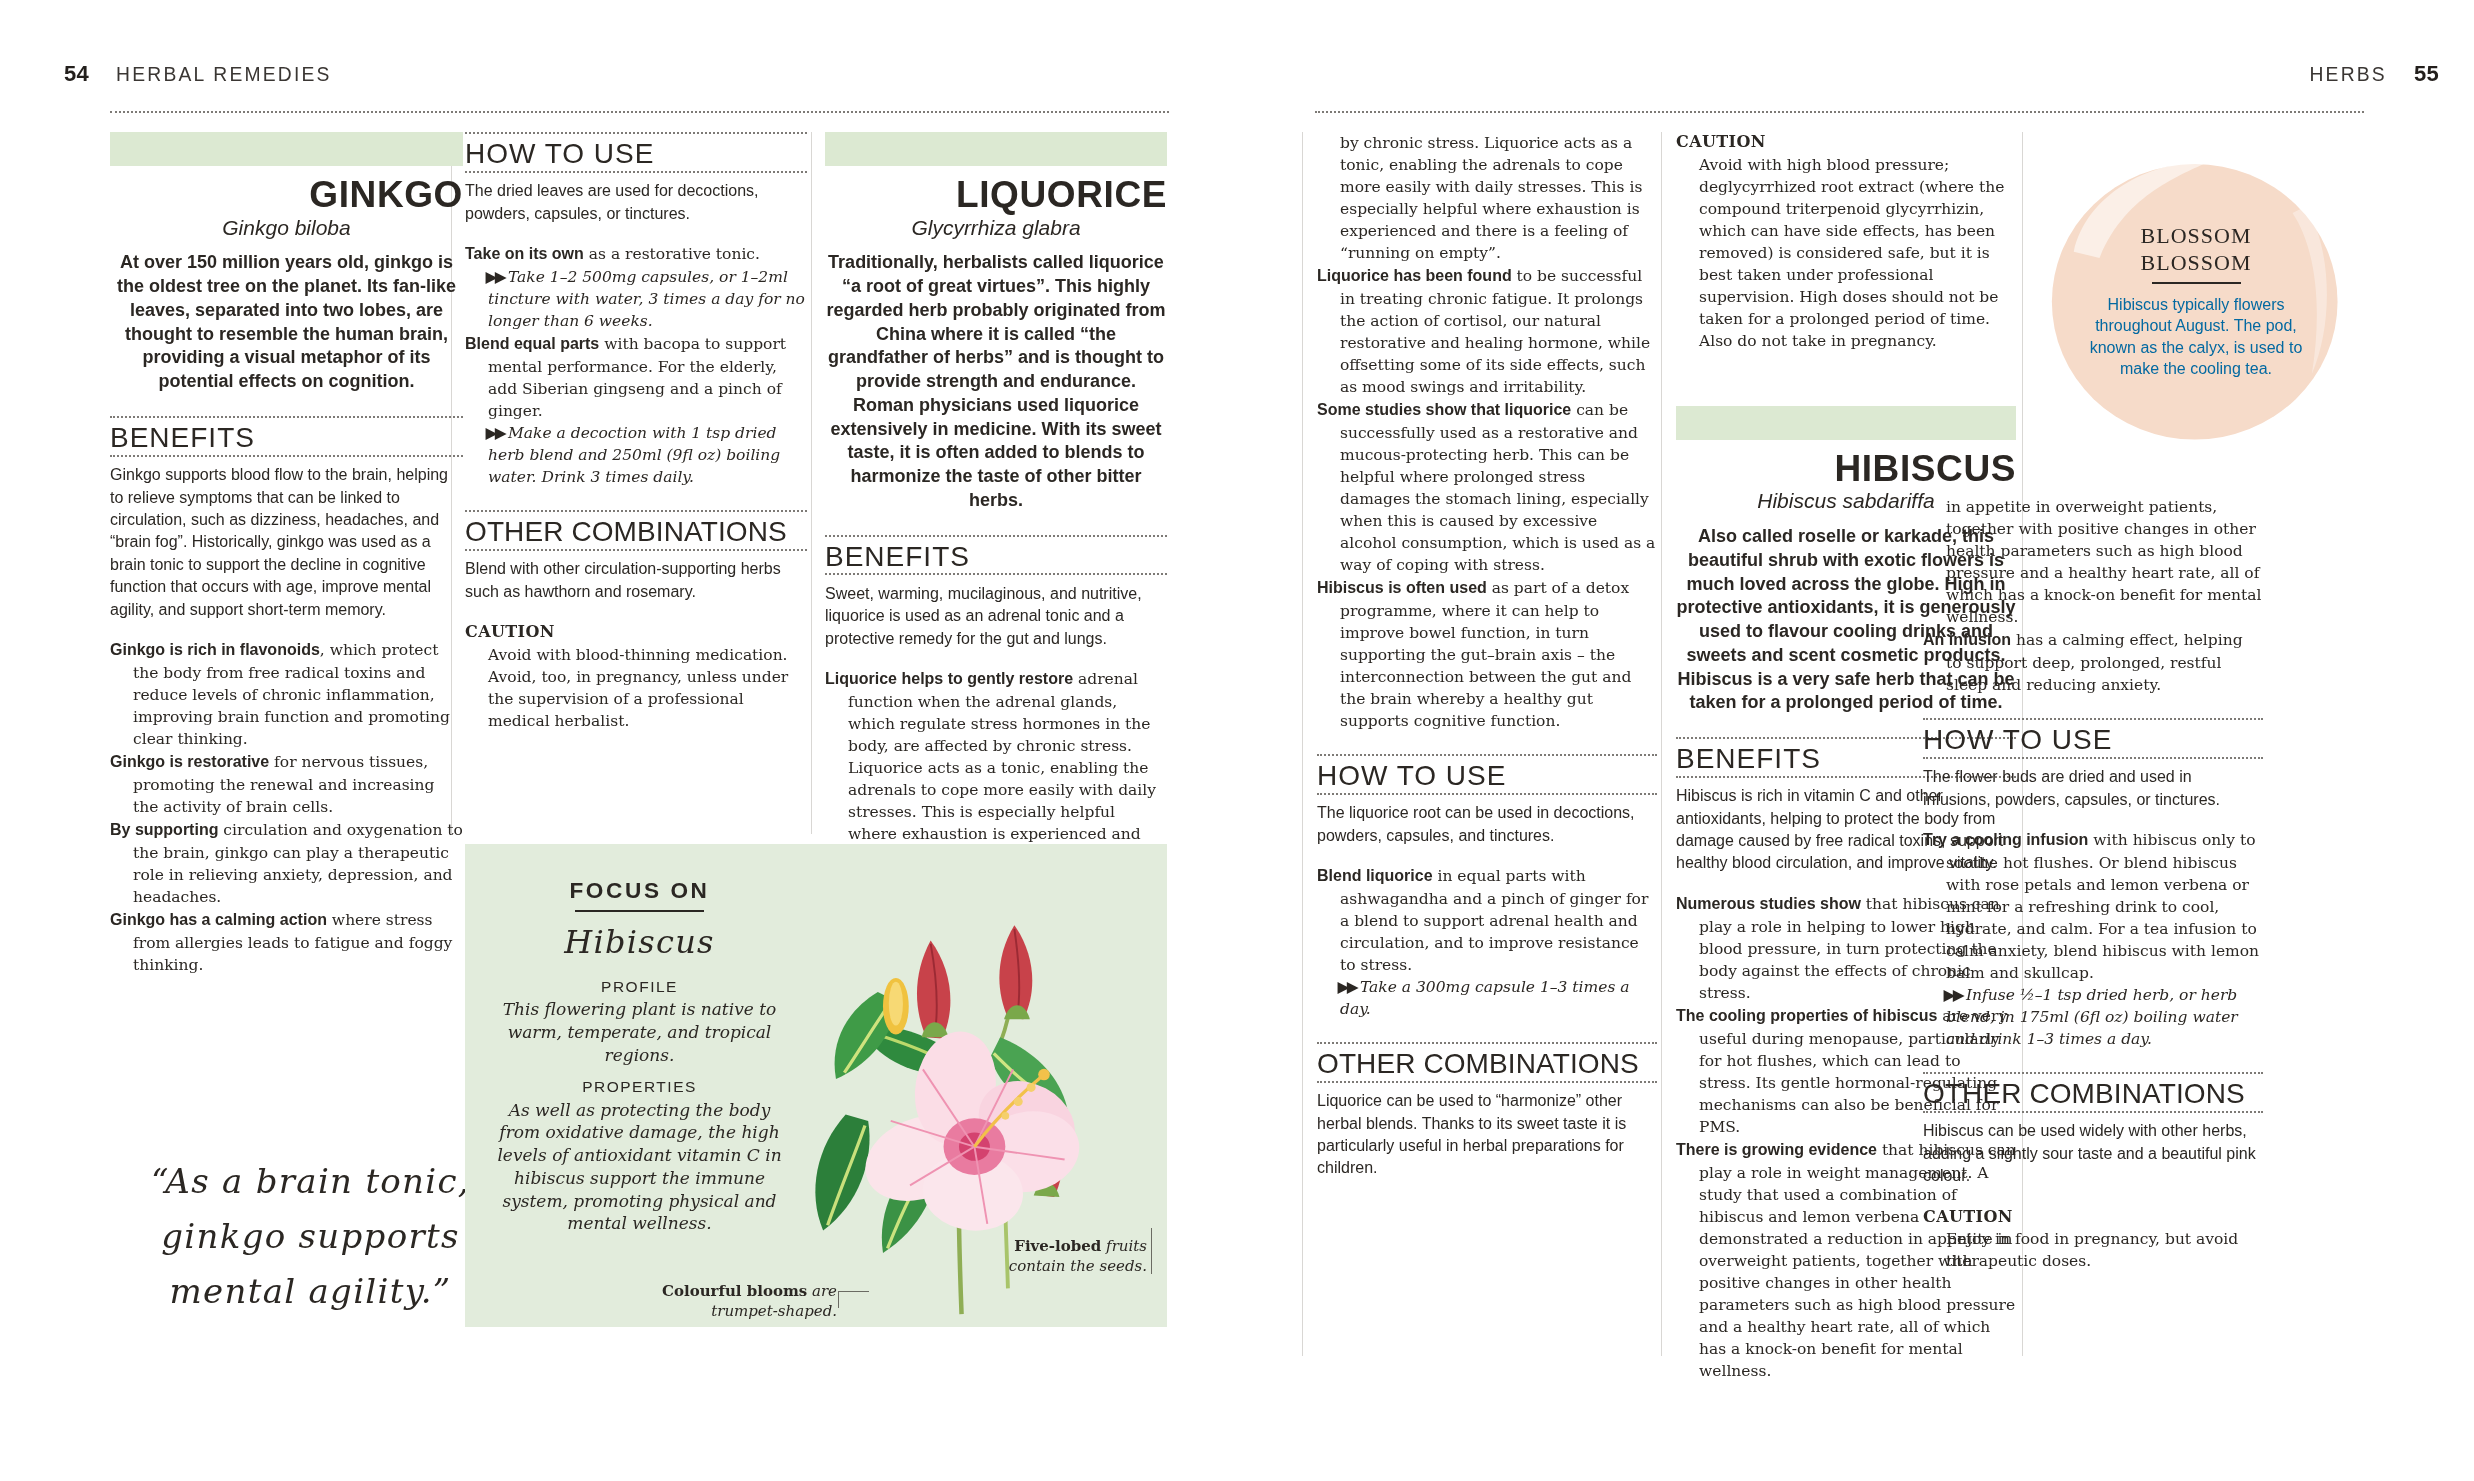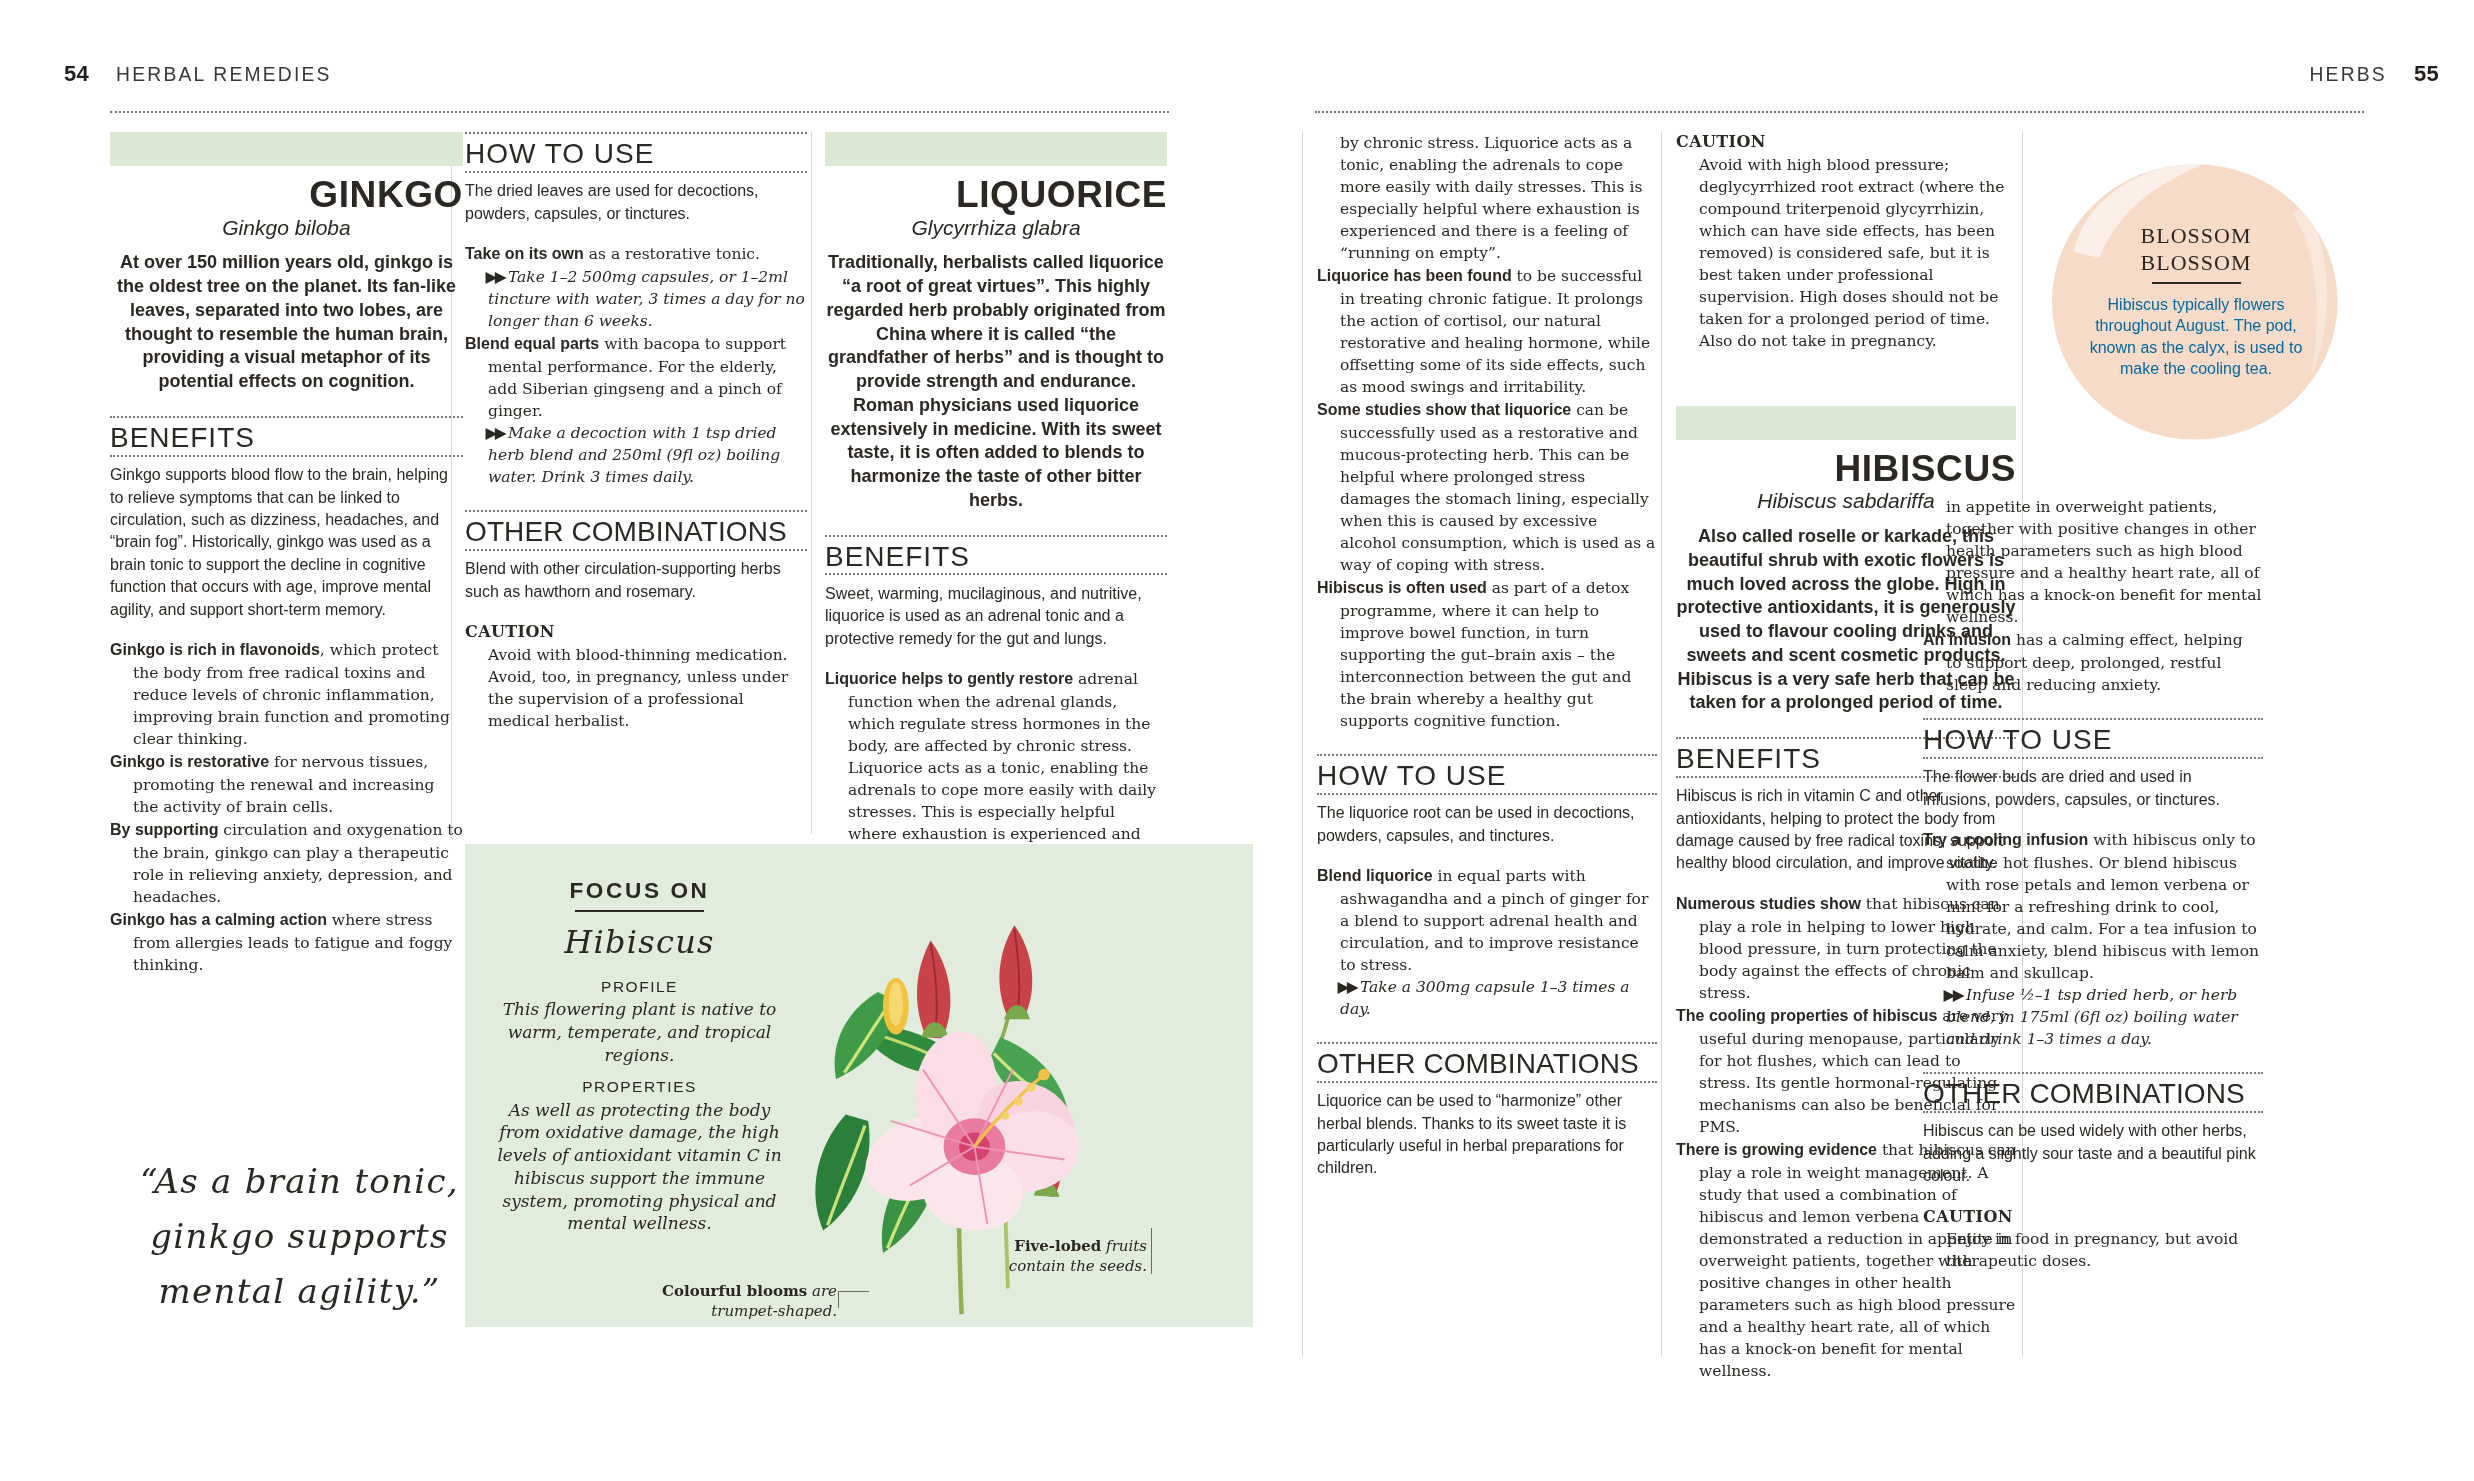--- a/index.html
+++ b/index.html
@@ -92,31 +92,31 @@
     font-family:"DejaVu Serif", serif;
     font-weight:bold;font-size:16px;letter-spacing:0.4px;margin-top:19.3px;color:#2b2723;
   }
   .caution-body{
     font-family:"DejaVu Serif", serif;
     font-size:15.5px;line-height:1.42;padding-left:23px;margin-top:2.6px;color:#2b2723;
   }
 
   
   .quote{
-    position:absolute;left:132px;top:1154px;width:335px;
+    position:absolute;left:143px;top:1154px;width:335px;
     text-align:center;
     font-family:"DejaVu Serif", serif;
     font-style:italic;
     font-size:34px;line-height:1.62;color:#2b2723;
     letter-spacing:1.3px;
   }
 
   
   .focus{
-    position:absolute;left:465px;top:844px;width:788px;height:483px;
+    position:absolute;left:465px;top:844px;width:702px;height:483px;
     background:#e2ecdc;overflow:hidden;
   }
   .focus-inner{position:absolute;left:0;top:0;width:303px;padding:34px 13px 0 23px;text-align:center;}
   .focus-on{
     font-size:22.6px;letter-spacing:2.6px;font-weight:bold;color:#2b2723;
   }
   .focus-on-rule{width:129px;height:1.9px;background:#2b2723;margin:6.4px auto 10.3px auto;}
   .focus-script{
     font-family:"DejaVu Serif", serif;font-style:italic;font-size:32px;color:#2b2723;
     letter-spacing:1.3px;margin-bottom:17px;

